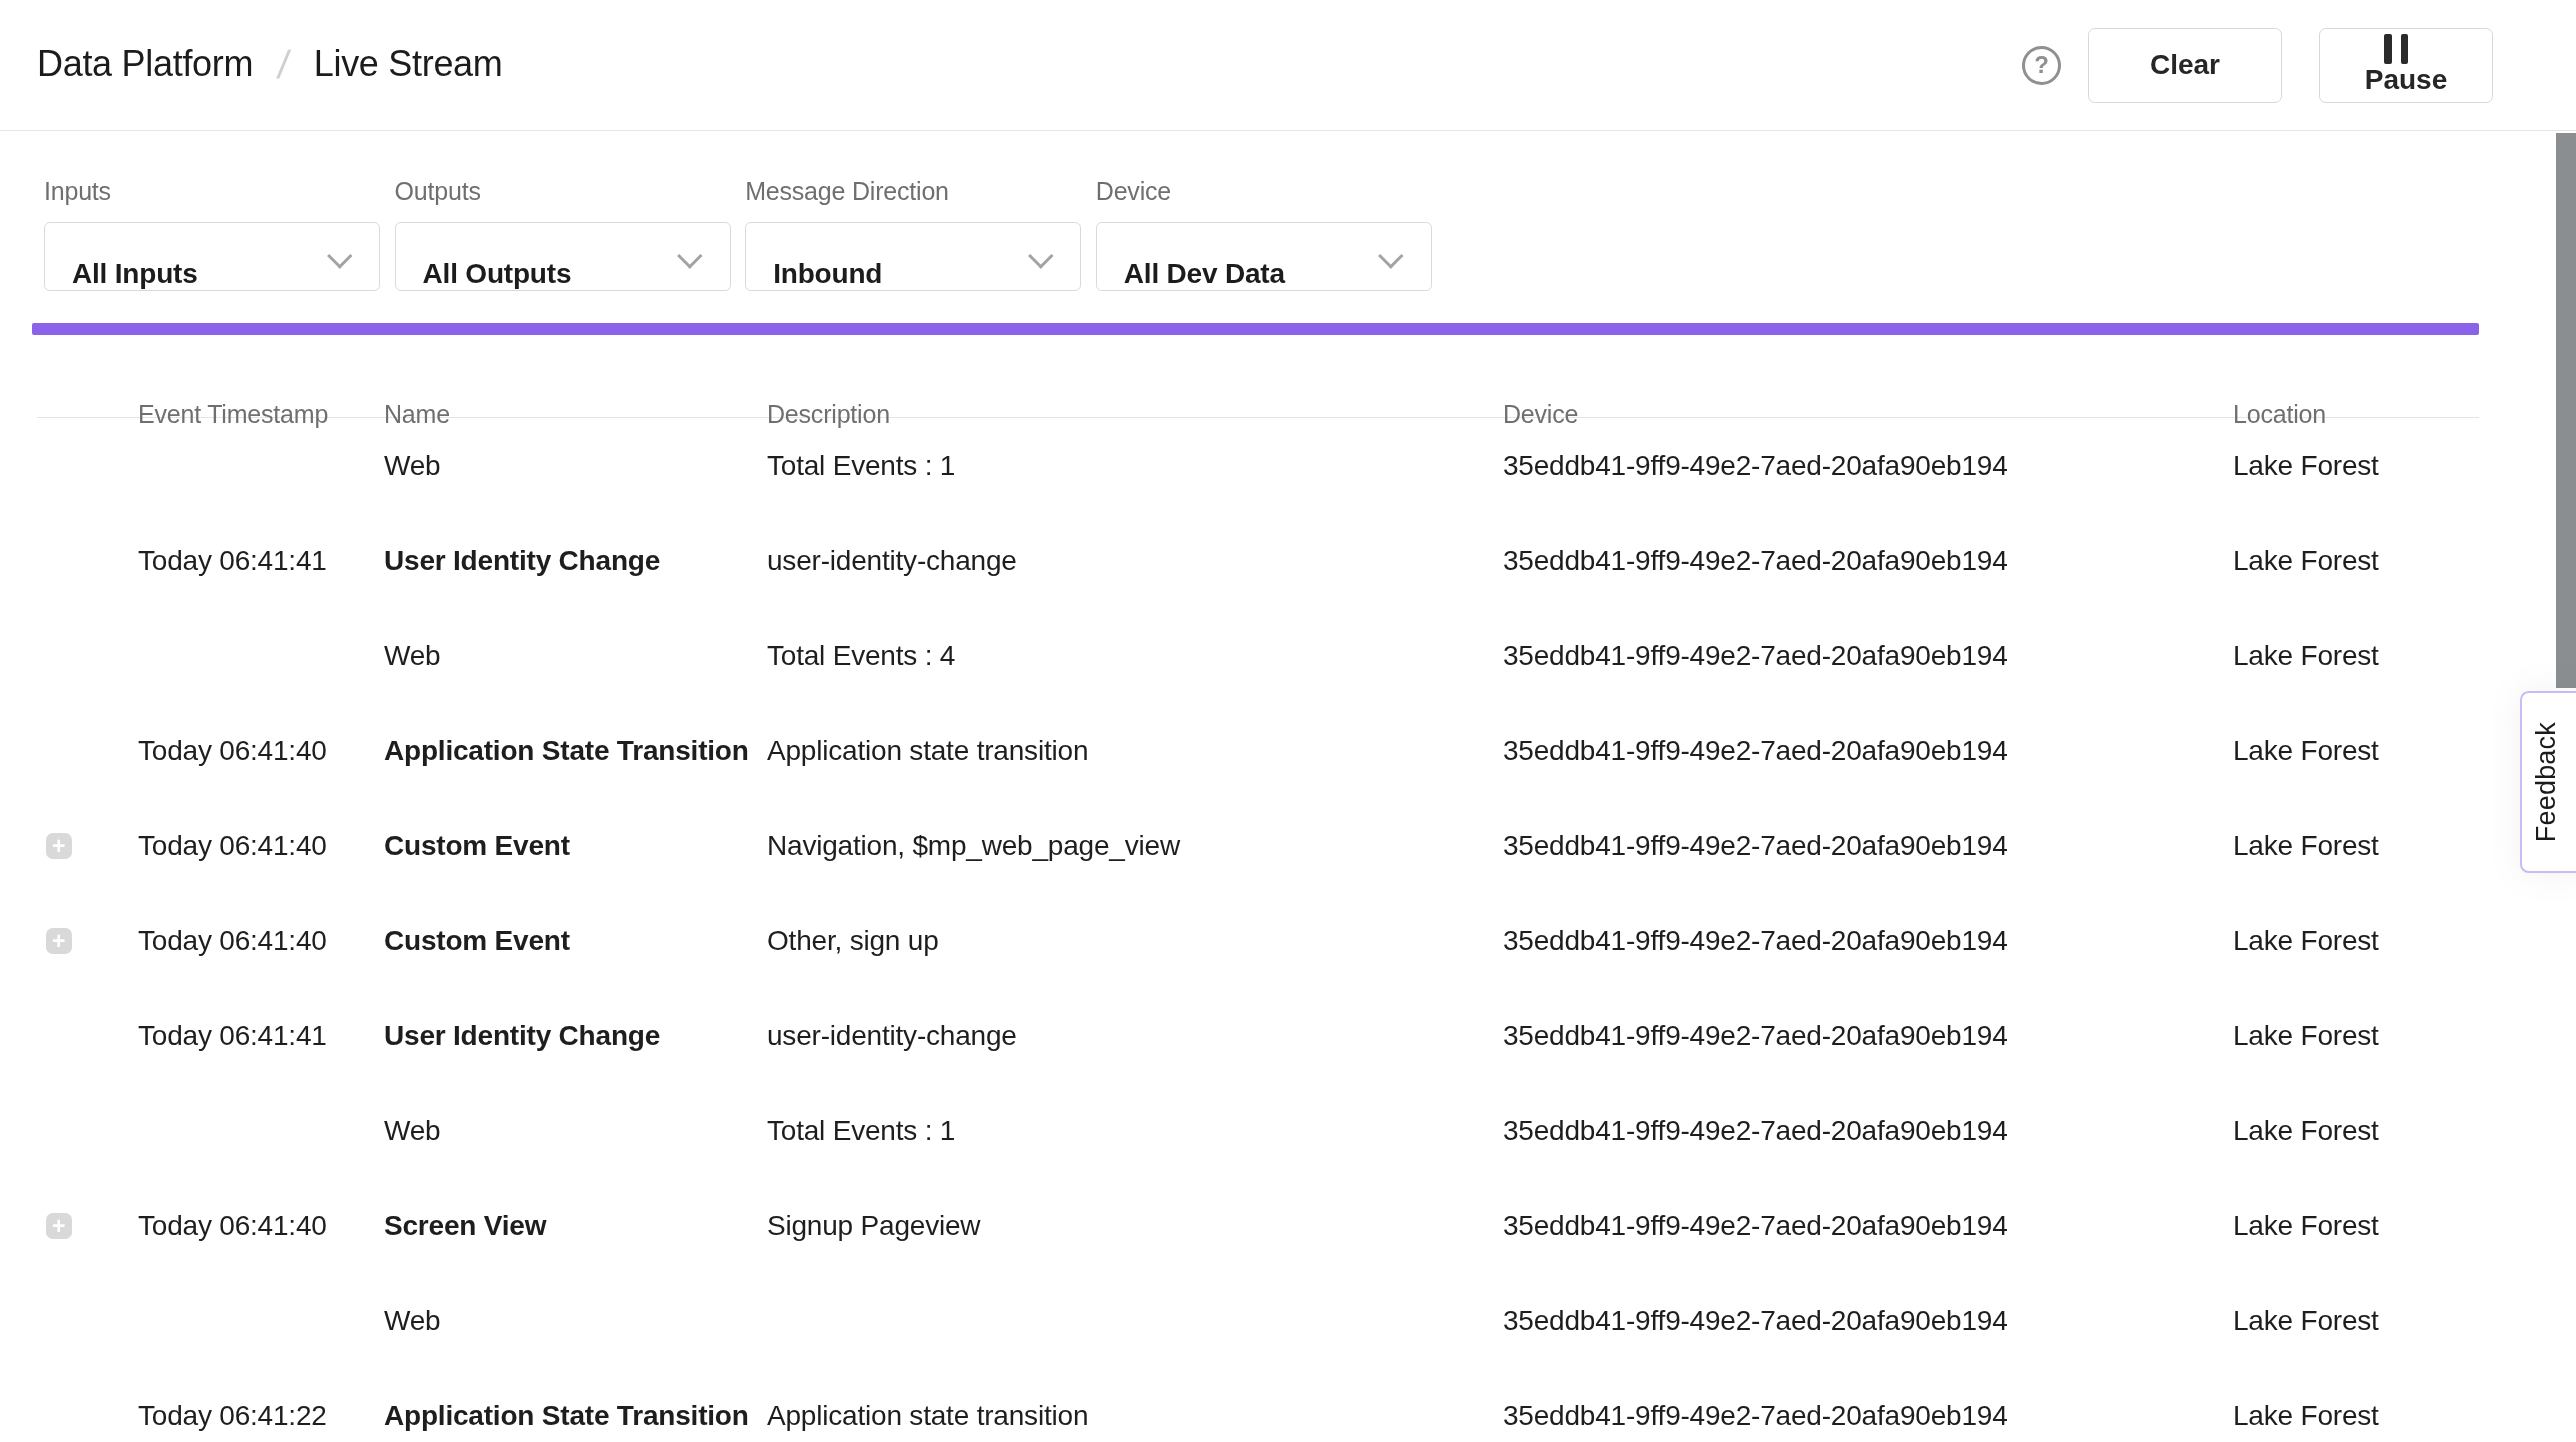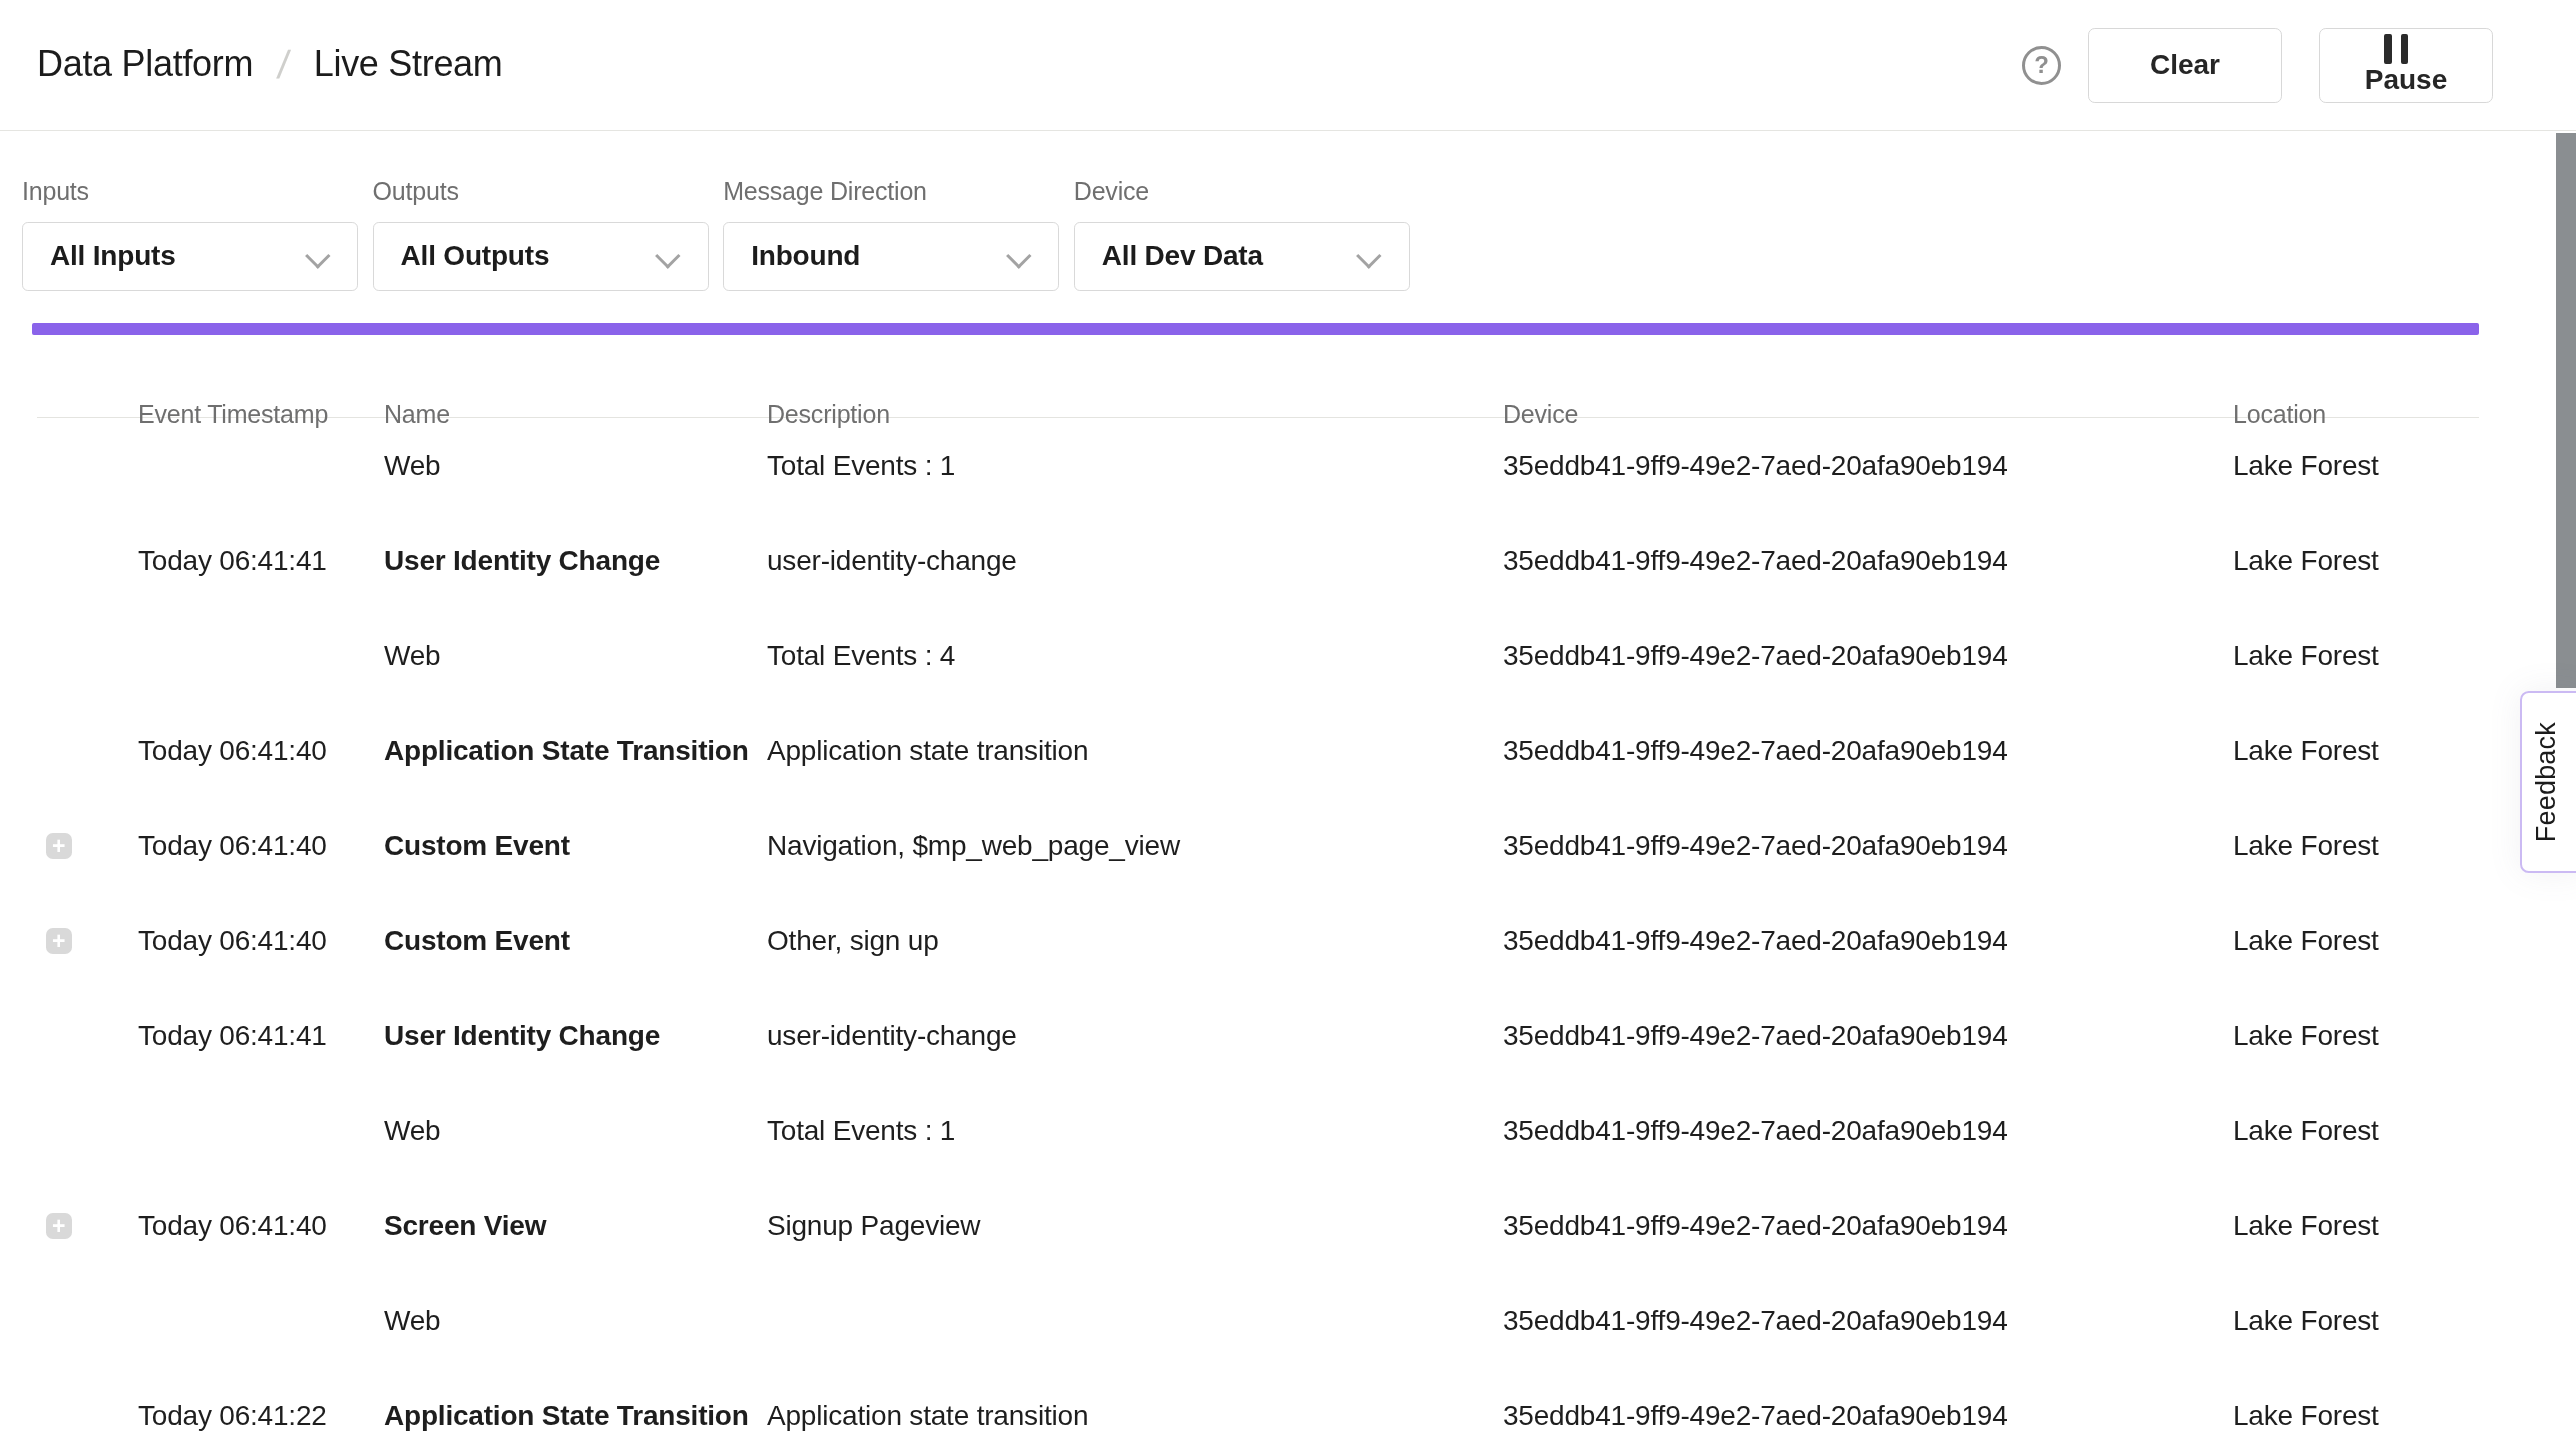--- a/index.html
+++ b/index.html
@@ -20,25 +20,25 @@
     font-size:24px; font-weight:700; cursor:pointer; margin-right:27px; background:#fff; }
   .btn { height:75px; background:#fff; border:1.9px solid #d8d8d8; border-radius:6.8px;
     display:flex; align-items:center; justify-content:center; font-size:28px;
     font-weight:700; color:#262626; cursor:pointer; }
   .btn-clear { width:194px; margin-right:37px; }
   .btn-pause { width:174px;flex-direction:column; }
   .pause-glyph { display:inline-flex; gap:8.7px; margin-right:19.4px; }
   .pause-glyph i { display:block; width:7.8px; height:30px; background:#2b2b2b; border-radius:1.9px; }
 
   
-  .filters { display:flex; gap:14.6px; padding:46px 0 0 22px; }
+  .filters { display:flex; gap:14.6px; padding:46px 0 0 44px; }
   .filter { width:336px; }
   .filter-label { font-size:25px; color:#6f6f6f; margin-bottom:15.5px; letter-spacing:-0.2px; }
   .select { position:relative; height:69px; border:1.9px solid #d9d9d9; border-radius:5.8px;
-    background:#fff; display:flex; align-items:center; padding:0 58px 0 27px; cursor:pointer; }
+    background:#fff; display:flex; align-items:flex-end; padding:0 58px 0 27px; cursor:pointer; }
   .select-value { font-size:28px; font-weight:700; color:#1c1c1c; white-space:nowrap;
     letter-spacing:-0.2px; }
   .chev { position:absolute; right:29px; top:24px; width:21.4px; height:21.4px; }
   .chev::before { content:""; position:absolute; left:1.9px; top:0; width:14.6px; height:14.6px;
     border-right:3.9px solid #a3a3a3; border-bottom:3.9px solid #a3a3a3; transform:rotate(45deg); }
 
   
   .accent-bar { margin:32px 0 0 32px; width:2447px; height:12.6px; border-radius:1.9px; }
 
   

